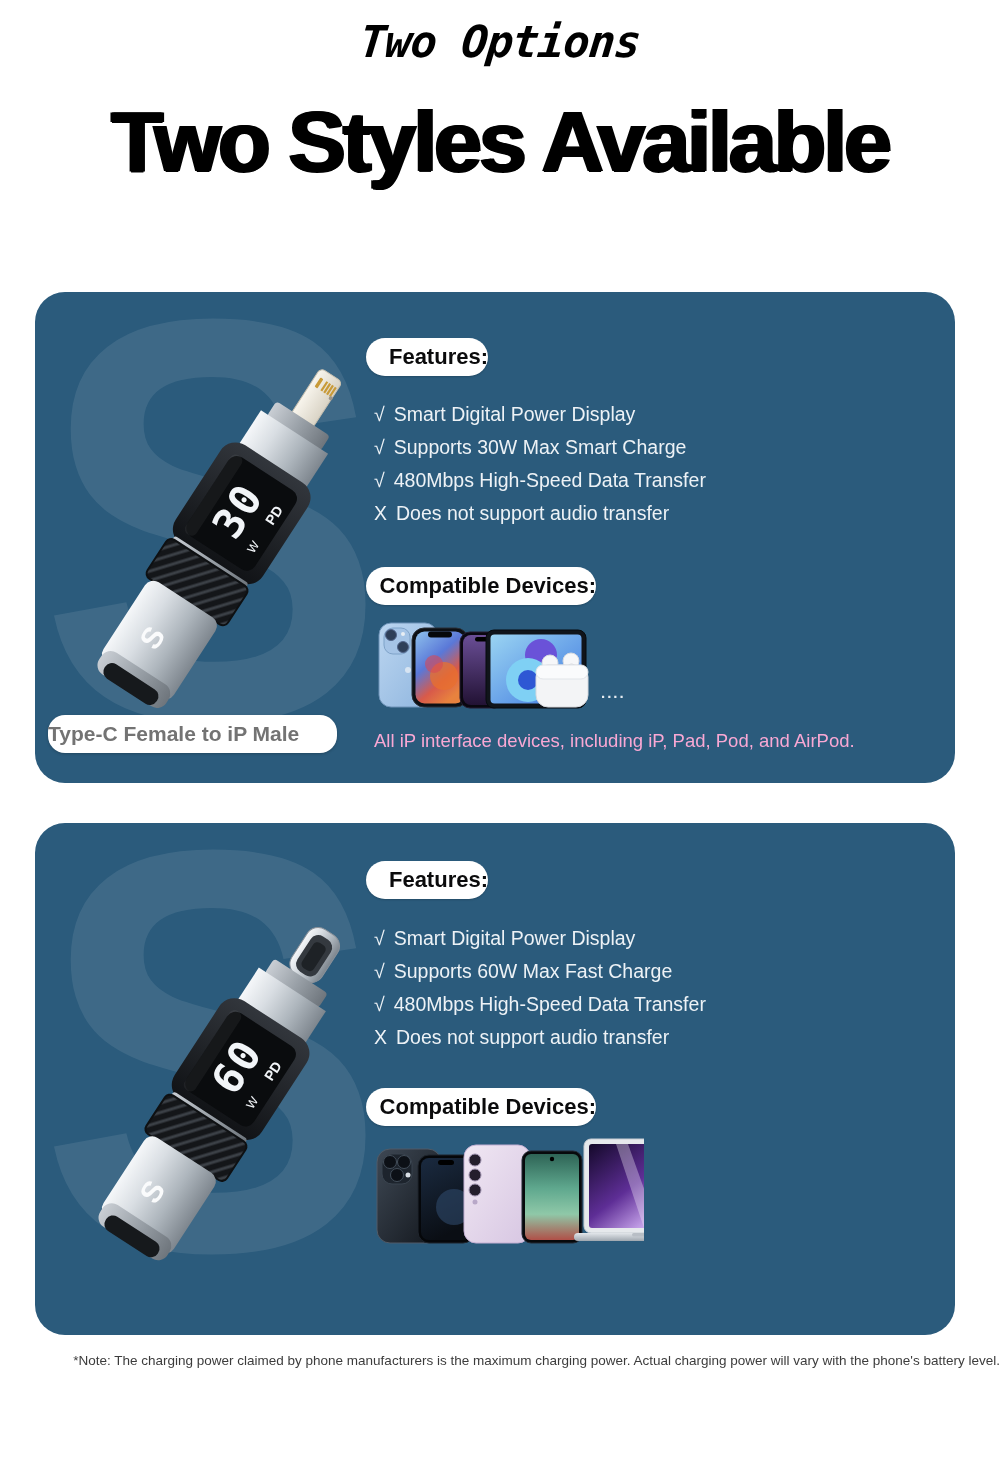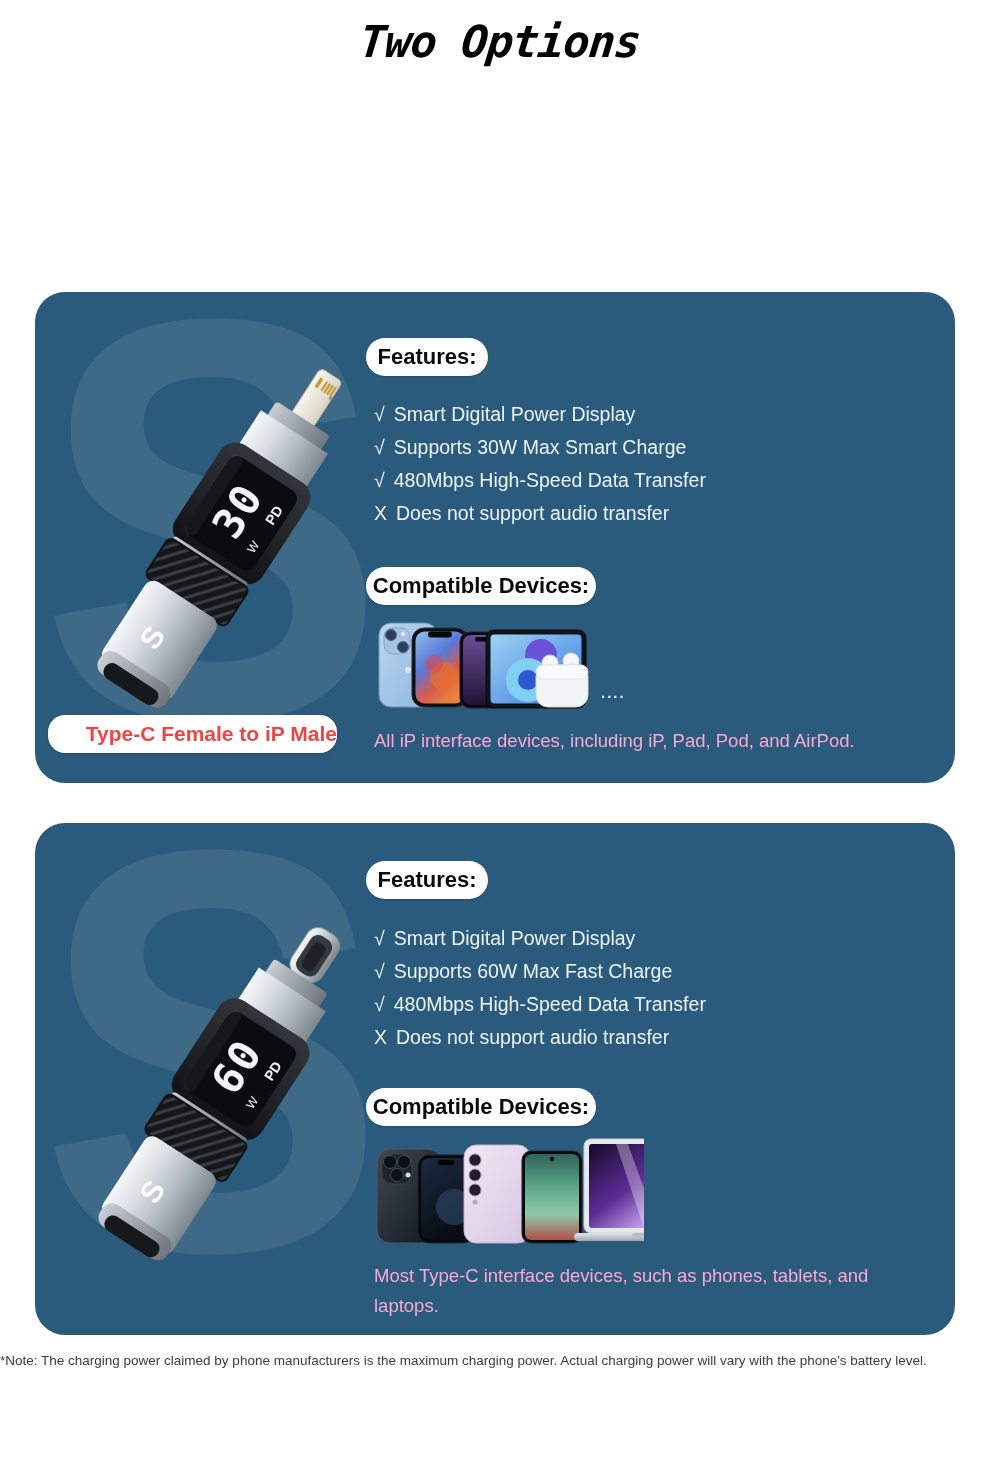--- a/index.html
+++ b/index.html
@@ -26,21 +26,21 @@
   .watermark {
     position:absolute; left:4px; top:-58px; font-size:520px; line-height:1;
     font-weight:700; color:rgba(255,255,255,0.09);
     transform:scaleY(1.1); transform-origin:top left; pointer-events:none;
   }
   .adapter { position:absolute; }
   .adapter-1 { left:10px; top:36px; width:338px; height:412px; }
   .adapter-2 { left:10px; top:64px; width:338px; height:402px; }
   .pill {
     position:absolute; background:#FFFFFF; color:#0B0B0C; font-weight:700;
-    border-radius:19px; display:flex; align-items:center; justify-content:center;
+    border-radius:19px; display:flex; align-items:center; justify-content:flex-end;
     box-shadow:0 1px 2px rgba(0,0,0,0.18);
   }
   .features-pill { left:331px; width:122px; height:38px; font-size:22px; }
   .card-1 .features-pill { top:46px; }
   .card-2 .features-pill { top:38px; }
   .devices-pill { left:331px; width:230px; height:38px; font-size:22px;margin-top:8px; }
   .card-1 .devices-pill { top:267px; }
   .card-2 .devices-pill { top:257px; }
   .features { position:absolute; left:339px; margin:0; padding:0; list-style:none; font-size:19.5px; color:#EDF2F6; }
   .card-1 .features { top:112px; }
@@ -50,38 +50,39 @@
   .devices { position:absolute; }
   .devices-1 { left:343px; top:326px; width:216px; height:92px; }
   .devices-2 { left:341px; top:314px; width:268px; height:108px; }
   .devices-more { position:absolute; font-size:15px; font-weight:700; letter-spacing:2px; color:#E6ECF1; }
   .card-1 .devices-more { left:566px; top:392px; }
   .caption { position:absolute; left:339px; margin:0; font-size:18.5px; line-height:30px; color:#f9a8d4; }
   .card-1 .caption { top:434px; width:580px; }
   .card-2 .caption { top:438px; width:548px; }
   .label-pill {
     position:absolute; left:13px; width:289px; height:38px; background:#FFFFFF;
-    border-radius:17px; display:flex; align-items:center; justify-content:flex-end;
-    font-weight:700; font-size:21px; color:#ef4444; box-shadow:0 1px 3px rgba(0,0,0,0.22);
+    border-radius:17px; display:flex; align-items:center; justify-content:flex-start;
+    font-weight:700; font-size:21px; color:#737373; box-shadow:0 1px 3px rgba(0,0,0,0.22);
   }
   .card-1 .label-pill { top:423px; }
   .card-2 .label-pill { top:427px; }
   .note {
-    position:absolute; top:1353px; left:0; right:0; margin:0; text-align:left;
+    position:absolute; top:1353px; left:0; right:0; margin:0; text-align:right;
     font-size:13.5px; color:#3C3C3C;
   }
   svg text { font-family:"Liberation Sans", sans-serif; }
   svg text.led { font-family:"DejaVu Sans Mono", monospace; }
 </style>
 </head>
 <body>
 
 <div class="page">
 
   <div class="eyebrow">Two Options</div>
+  <h1 class="title">Two Styles Available</h1>
 
   <section class="card card-1">
     <div class="watermark">S</div>
 
     <svg class="adapter adapter-1" viewBox="0 0 338 412">
       <defs>
         <linearGradient id="silA" x1="0" y1="0" x2="1" y2="0">
           <stop offset="0" stop-color="#F5F7F9"></stop>
             <stop offset="0.3" stop-color="#D9DEE3"></stop>
           <stop offset="0.65" stop-color="#AEB6BD"></stop>
@@ -367,19 +368,18 @@
       </g>
       <g>
         <rect x="208" y="2" width="118" height="94" rx="7" fill="#E6E9EC" stroke="#C9CED4"></rect>
         <rect x="213" y="7" width="108" height="84" rx="3" fill="url(#scr6)"></rect>
         <path d="M 240 7 L 268 91 L 282 91 L 252 7 Z" fill="#F4EFFA" opacity="0.35"></path>
         <rect x="198" y="96" width="138" height="8" rx="4" fill="url(#alu)"></rect>
         <rect x="256" y="96" width="20" height="3.5" rx="1.7" fill="#B8BEC5"></rect>
       </g>
     </svg>
 
-    <p class="caption">Most Type-C interface devices, such as phones, tablets, and laptops.</p>
 
   </section>
 
   <p class="note">*Note: The charging power claimed by phone manufacturers is the maximum charging power. Actual charging power will vary with the phone's battery level.</p>
 
 </div>
 
 </body></html>

